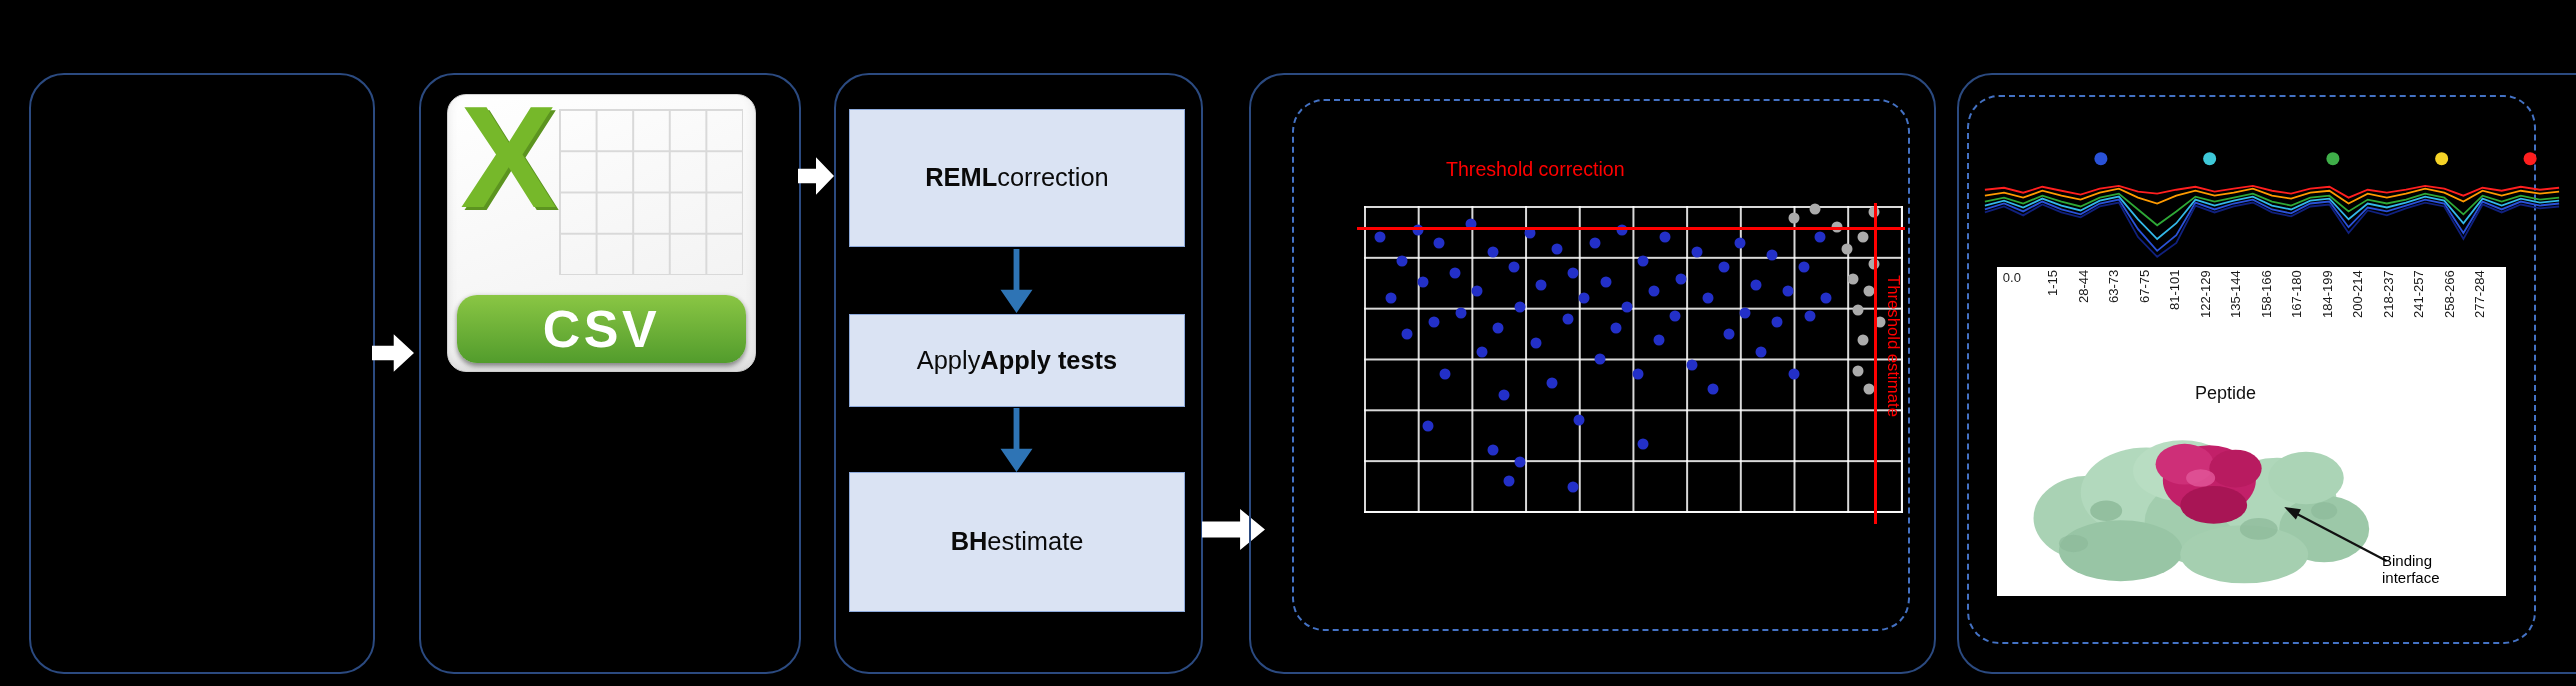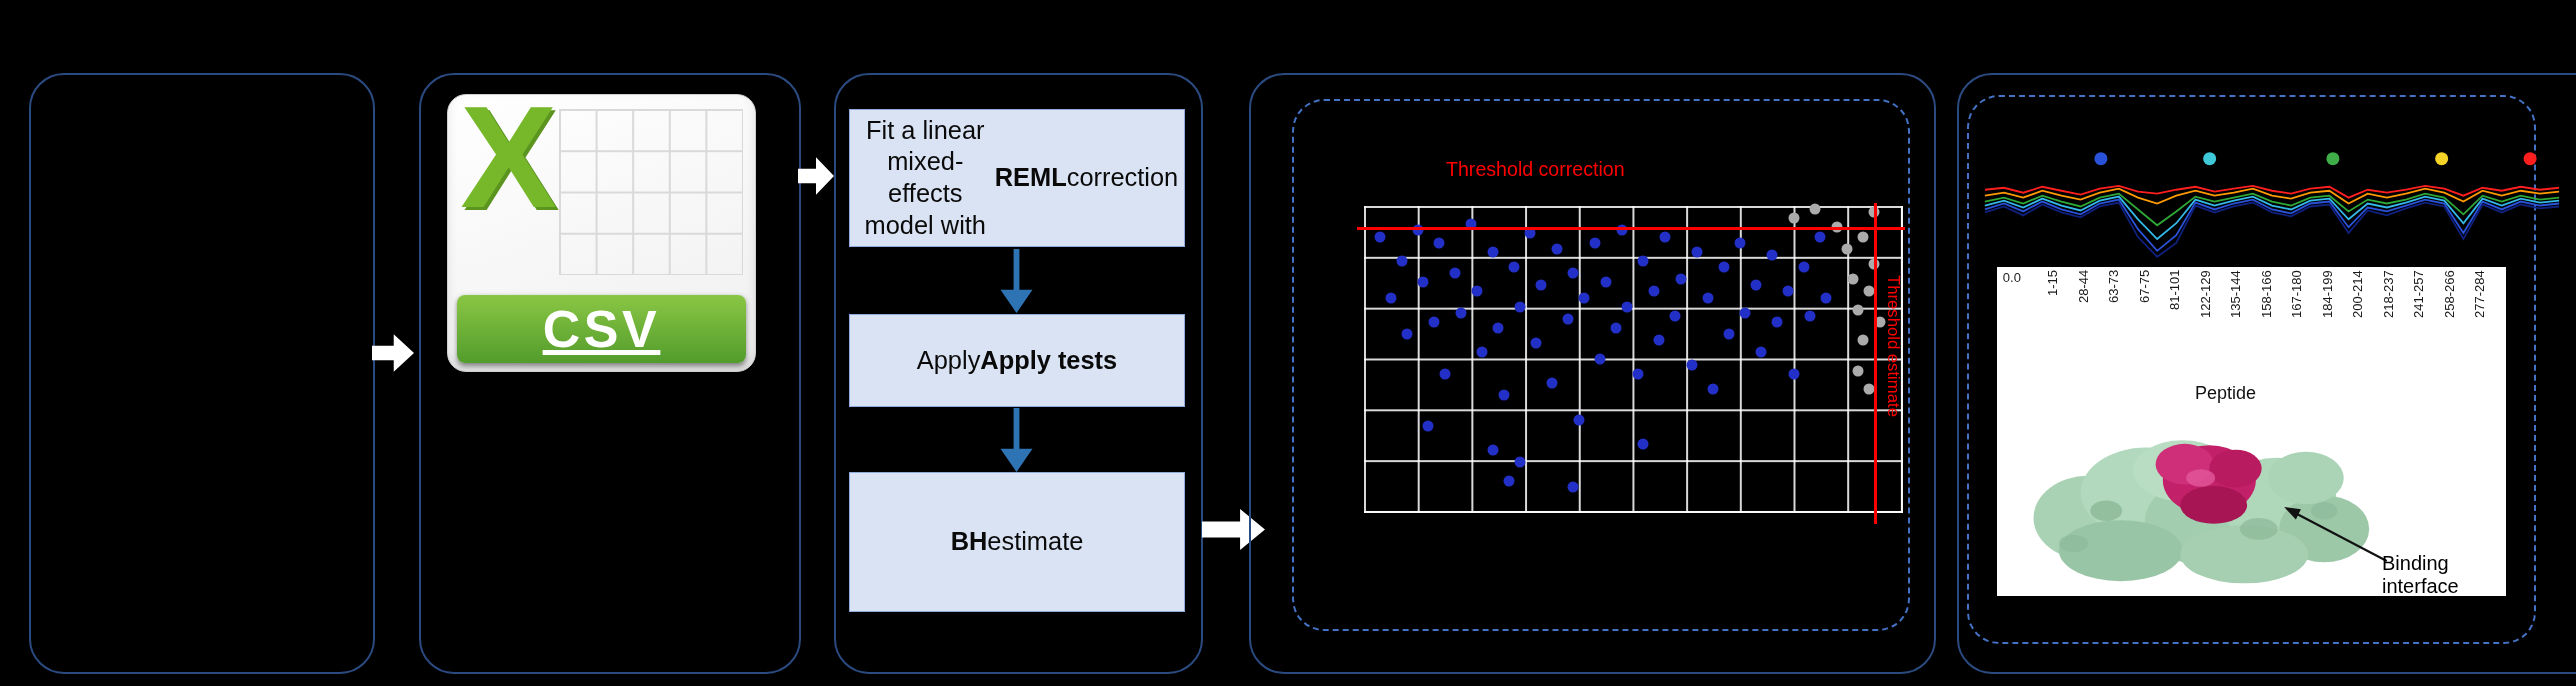--- a/index.html
+++ b/index.html
@@ -14,23 +14,23 @@
   .csv-card{position:absolute;left:447px;top:94px;width:307px;height:276px;
     background:linear-gradient(160deg,#ffffff,#efefef);border:1.5px solid #cfcfcf;border-radius:19px;
     box-shadow:inset 0 -5.8px 10.2px rgba(0,0,0,.10);}
   .csv-grid{position:absolute;left:36%;top:5%;right:4%;height:60%;
     background-image:linear-gradient(to right,#d9d9d9 1.5px,transparent 1.5px),
                      linear-gradient(to bottom,#d9d9d9 1.5px,transparent 1.5px);
     background-size:20% 25%;border-right:1.5px solid #d9d9d9;border-bottom:1.5px solid #d9d9d9;}
   .csv-x{position:absolute;left:4%;top:-10.2px;font-size:145px;font-weight:bold;color:#76B82A;
     text-shadow:2.9px 2.9px 0 #5c9420;line-height:1;}
   .csv-banner{position:absolute;left:3%;right:3%;bottom:3%;height:68px;
-    background:linear-gradient(180deg,#8AC644,#529C2C);border-radius:8px;
+    background:linear-gradient(180deg,#8AC644,#529C2C);border-radius:20px;
     display:flex;align-items:center;justify-content:center;color:#fff;font-weight:bold;
-    font-size:52px;letter-spacing:3.6px;box-shadow:0 2.9px 5.8px rgba(0,0,0,.45);text-decoration:underline;}
+    font-size:52px;letter-spacing:3.6px;box-shadow:0 2.9px 5.8px rgba(0,0,0,.45);}
   
   .flow-box{position:absolute;left:849px;width:336px;background:#DAE3F3;border:1.5px solid #8EAADB;
     display:flex;align-items:center;justify-content:center;text-align:center;color:#0a0a0a;
     font-size:25.4px;line-height:1.25;white-space:pre-line;padding:4.4px 5.8px;box-sizing:border-box;}
   .flow-arrow,.down-arrow{position:absolute;}
   
   .scatter-title{position:absolute;left:1446px;top:158px;color:#FF0000;font-size:19.6px;}
   .scatter-plot{position:absolute;left:1364px;top:206px;width:537px;height:305px;
     background-image:linear-gradient(to right,rgba(255,255,255,.85) 2.2px,transparent 2.2px),
                      linear-gradient(to bottom,rgba(255,255,255,.85) 2.2px,transparent 2.2px);
@@ -46,21 +46,21 @@
   
   .uptake-svg{position:absolute;left:1984px;top:150px;}
   .white-box{position:absolute;left:1997px;top:267px;width:509px;height:329px;background:#fff;}
   .y-tick{position:absolute;left:5.8px;top:2.9px;font-size:13px;color:#222;}
   .ptick-row{position:absolute;left:41px;top:2.9px;display:flex;}
   .ptick{writing-mode:vertical-rl;transform:rotate(180deg);height:109px;line-height:30.5px;
     font-size:13px;color:#1a1a1a;text-align:end;}
   .peptide-label{position:absolute;left:174px;top:116px;width:109px;text-align:center;
     font-size:18px;color:#111;}
   .protein-svg{position:absolute;left:22px;top:142px;}
-  .anno-text{position:absolute;left:385px;top:285px;width:109px;font-size:20px;line-height:1.15;color:#000;}
+  .anno-text{position:absolute;left:385px;top:285px;width:109px;font-size:15px;line-height:1.15;color:#000;}
   .anno-arrow{position:absolute;left:0;top:0;pointer-events:none;}
 </style>
 </head>
 <body>
 
 <div class="canvas">
 
   <div class="panel" style="left:29px;top:73px;width:342px;height:597px;"></div>
 
   <svg class="flow-arrow" style="left:372px;top:334px;" width="42" height="38" viewBox="0 0 58 52">
@@ -73,23 +73,21 @@
     <div class="csv-x">X</div>
     <div class="csv-banner">CSV</div>
   </div>
 
   <svg class="flow-arrow" style="left:798px;top:157px;" width="36" height="38" viewBox="0 0 50 52">
     <polygon points="0,16 25,16 25,0 50,26 25,52 25,36 0,36" fill="#ffffff"></polygon>
   </svg>
 
   <div class="panel" style="left:834px;top:73px;width:365px;height:597px;"></div>
 
-  <div class="flow-box" style="top:109px;height:138px;"><span>Fit a linear mixed-
-effects model with
-</span><b>REML</b><span> correction</span></div>
+  <div class="flow-box" style="top:109px;height:138px;"><b>REML</b><span> correction</span></div>
 
   <svg class="down-arrow" style="left:999px;top:249px;" width="35" height="64" viewBox="0 0 48 88">
     <polygon points="20,0 28,0 28,56 46,56 24,88 2,56 20,56" fill="#2E74B5"></polygon>
   </svg>
 
   <div class="flow-box" style="top:314px;height:93px;"><span>Apply </span><b>Apply tests</b></div>
 
   <svg class="down-arrow" style="left:999px;top:408px;" width="35" height="64" viewBox="0 0 48 88">
     <polygon points="20,0 28,0 28,56 46,56 24,88 2,56 20,56" fill="#2E74B5"></polygon>
   </svg>

